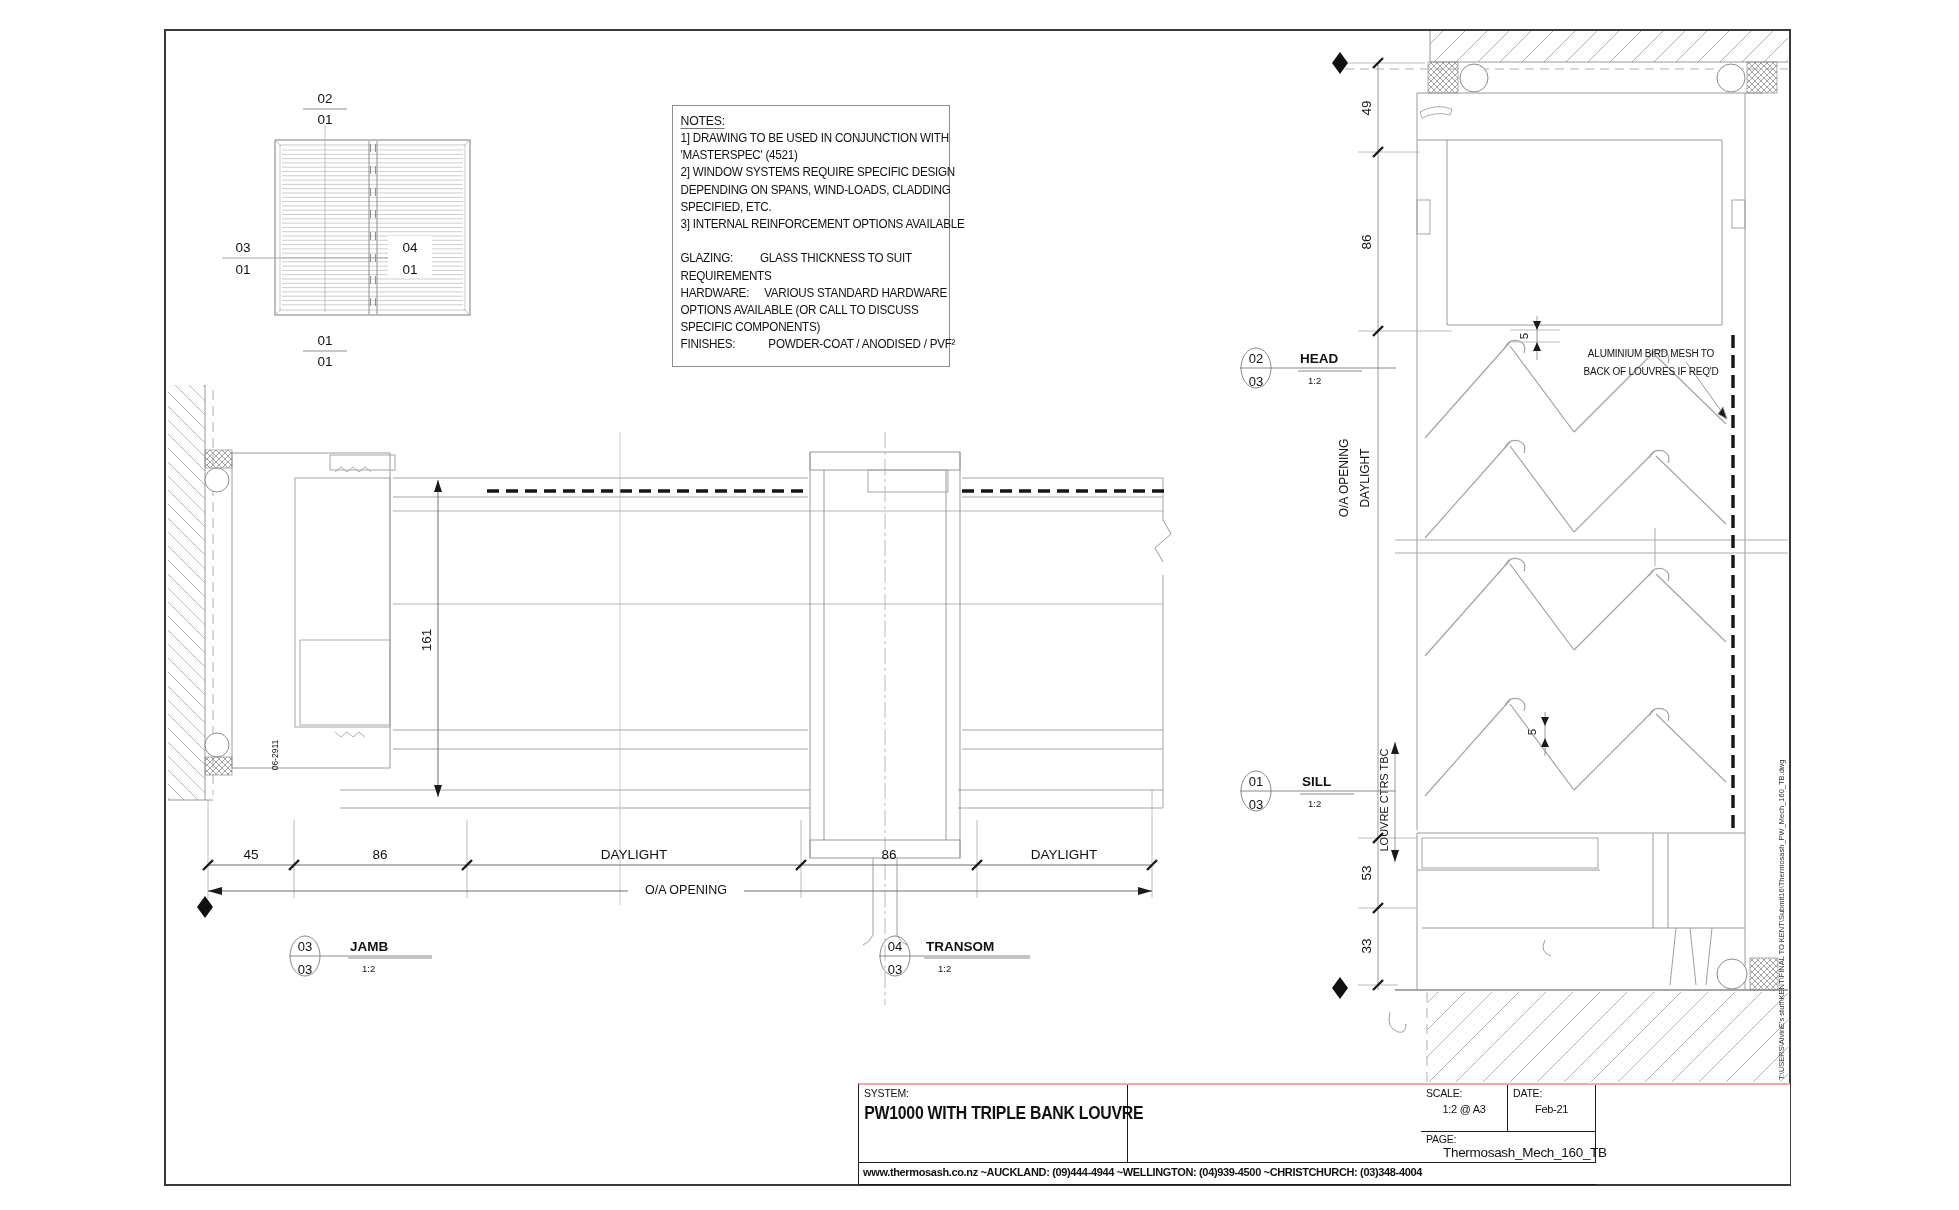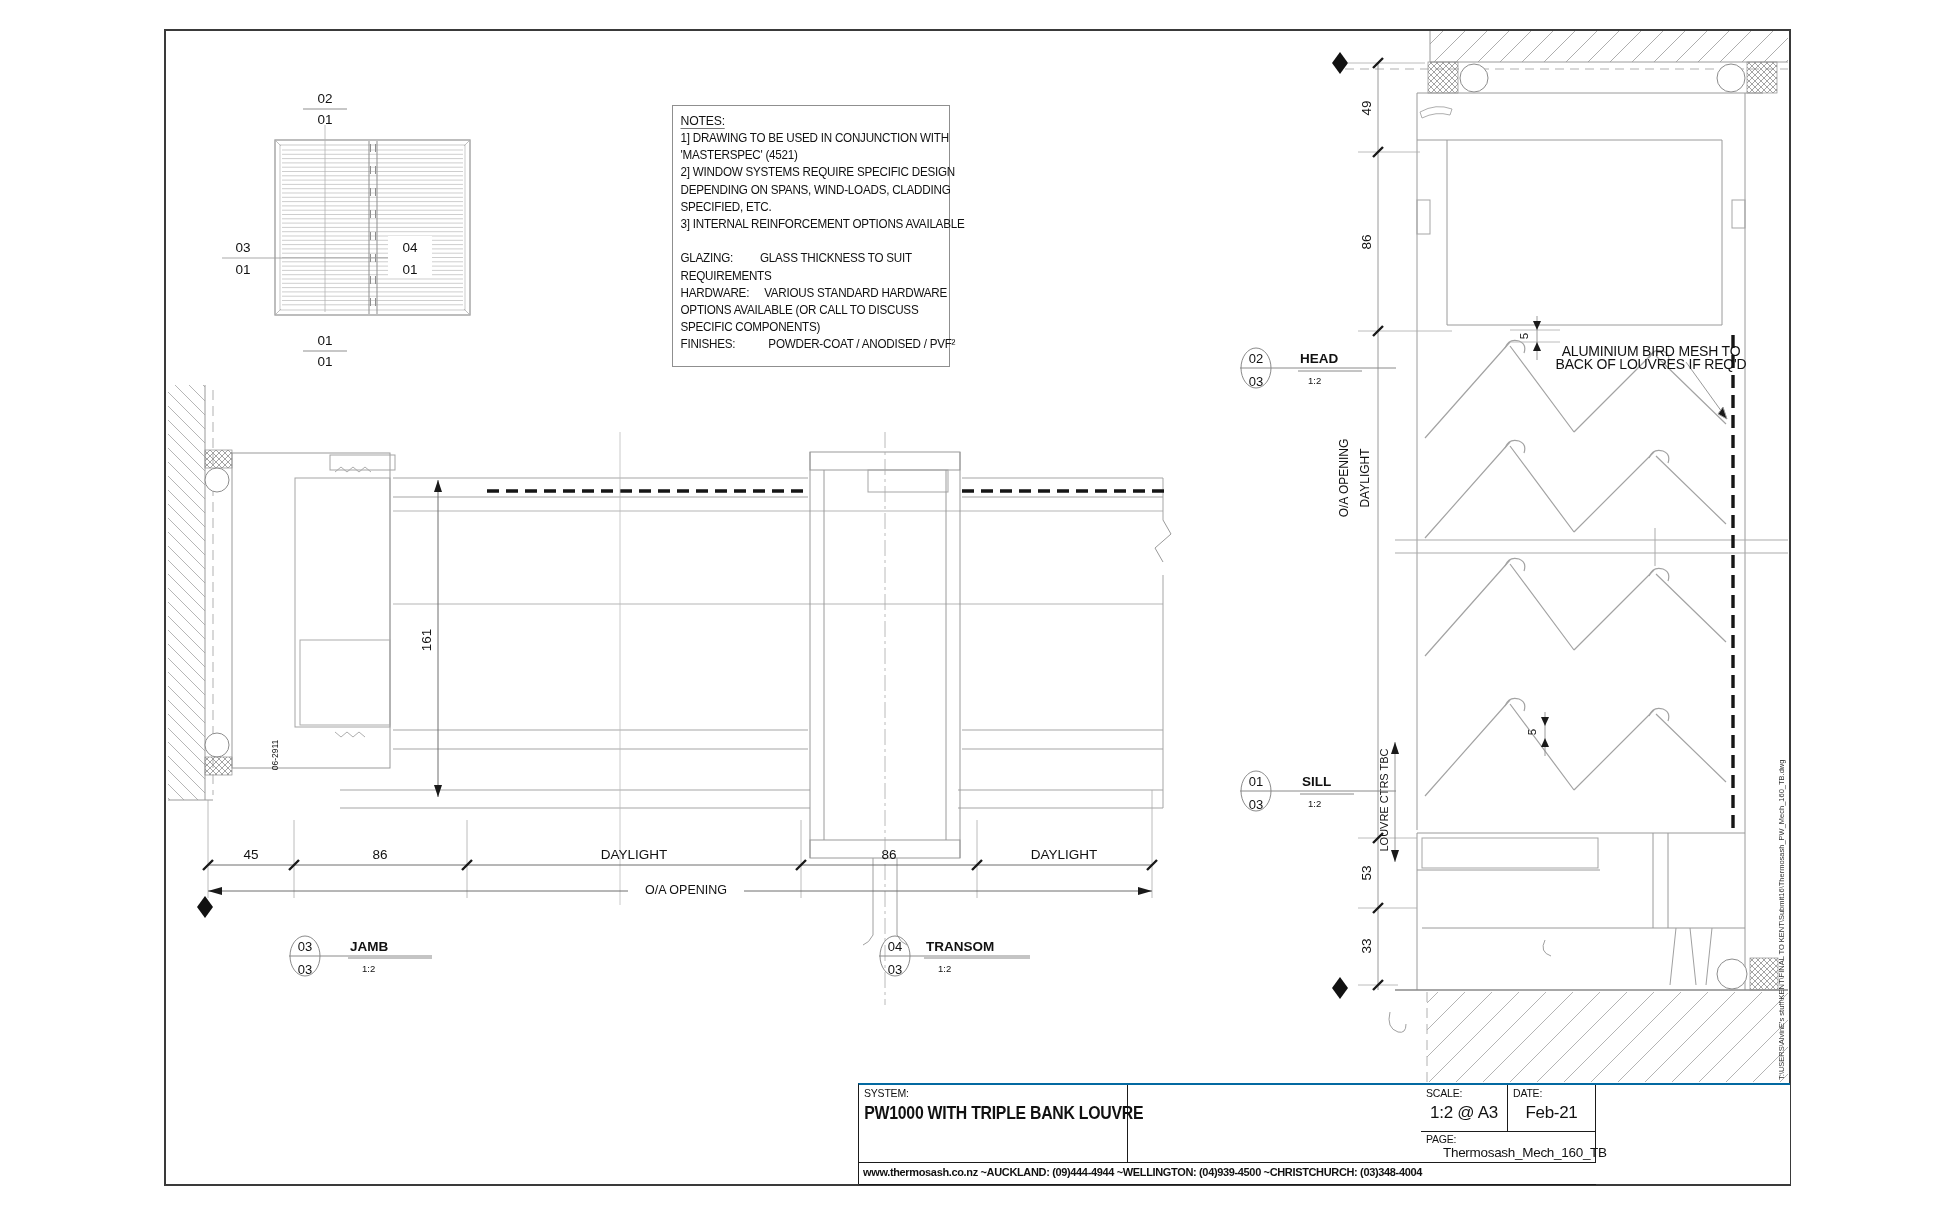--- a/index.html
+++ b/index.html
@@ -7,39 +7,39 @@
          font-family:"Liberation Sans",sans-serif;color:#111;}
   #linework{position:absolute;left:0;top:0;}
   svg text{font-family:"Liberation Sans",sans-serif;fill:#111;}
   .overlay{position:absolute;}
   
   #notes-box{left:645px;top:105px;width:276px;height:260px;border:1px solid #8f8f8f;background:#fff;margin-left:27px;}
   #notes-inner{padding:5px 0 0 8px;transform:scaleX(0.94);transform-origin:0 0;}
   #notes-title{font-size:13px;letter-spacing:-0.2px;border-bottom:1px solid #777;display:inline-block;padding-bottom:0px;}
   #notes-lines{font-size:12.4px;line-height:17.2px;letter-spacing:-0.25px;white-space:pre;margin-top:1px;}
   
-  #mesh-note{left:1551px;top:345px;width:200px;text-align:center;font-size:14px;line-height:13px;
+  #mesh-note{left:1551px;top:345px;width:200px;text-align:center;font-size:10px;line-height:18px;
              white-space:pre;letter-spacing:-0.2px;}
   
   #file-path{left:1777px;top:1080px;width:345px;font-size:7.5px;color:#333;transform:rotate(-90deg);
              transform-origin:0 0;white-space:nowrap;}
   
-  #title-block{left:858px;top:1083px;width:932px;height:101px;border-top:2px solid #0369a1;border-left:1.5px solid #1b1b1b;
+  #title-block{left:858px;top:1083px;width:932px;height:101px;border-top:2px solid #fca5a5;border-left:1.5px solid #1b1b1b;
                background:#fff;box-sizing:border-box;}
   .tb-cell{position:absolute;box-sizing:border-box;}
   .tb-label{font-size:10.5px;letter-spacing:-0.2px;padding:2px 0 0 5px;}
   #cell-system{left:0;top:0;width:269px;height:77px;border-right:1px solid #1b1b1b;}
   #cell-type{left:269px;top:0;width:293px;height:77px;border-right:1px solid #1b1b1b;}
   #cell-scale{left:562px;top:0;width:87px;height:47px;border-right:1px solid #1b1b1b;border-bottom:1px solid #1b1b1b;}
   #cell-date{left:649px;top:0;width:88px;height:47px;border-right:1px solid #1b1b1b;border-bottom:1px solid #1b1b1b;}
   #cell-page{left:562px;top:47px;width:175px;height:30px;border-right:1px solid #1b1b1b;}
   #cell-logo{left:737px;top:0;width:195px;height:100px;border-bottom:1.5px solid #1b1b1b;text-align:center;}
   #cell-footer{left:0;top:77px;width:737px;height:23px;border-top:1.5px solid #1b1b1b;border-bottom:1.5px solid #1b1b1b;}
   .tb-value-lg{font-size:18px;font-weight:bold;letter-spacing:-0.3px;padding:4px 0 0 6px;transform:scaleX(0.88);transform-origin:0 0;white-space:nowrap;}
-  .tb-value-md{font-size:17px;text-align:center;padding-top:4px;letter-spacing:-0.3px;}
+  .tb-value-md{font-size:11px;text-align:center;padding-top:4px;letter-spacing:-0.3px;}
   #page-value{font-size:13.5px;padding:0 0 0 22px;letter-spacing:-0.3px;white-space:nowrap;}
   #footer-text{font-size:11px;font-weight:bold;letter-spacing:-0.35px;padding:3px 0 0 4px;white-space:nowrap;}
   #logo-word{font-size:30px;font-weight:bold;color:#1d3c5e;letter-spacing:-1px;line-height:26px;transform:scaleX(0.95);transform-origin:50% 0;}
   #logo-tagline{font-size:6.8px;color:#8a8a8a;letter-spacing:1.1px;margin-top:1px;}
 </style>
 </head>
 <body>
 
 <div id="sheet">
 

